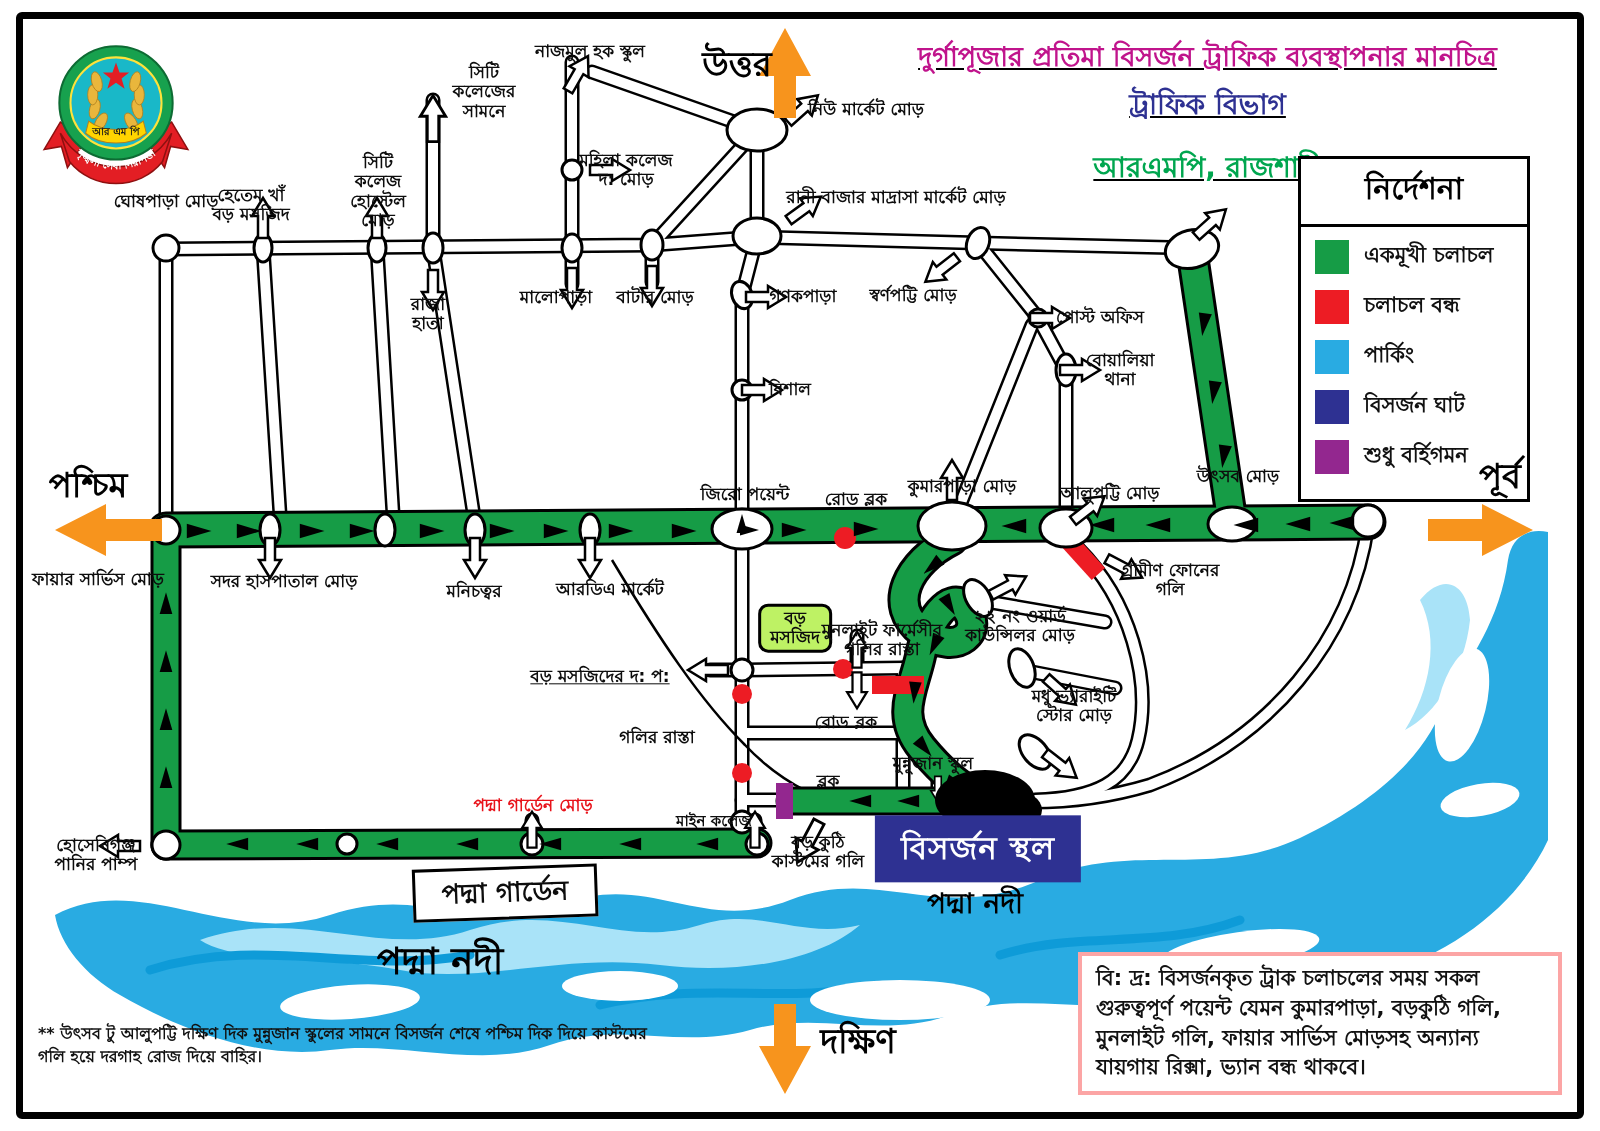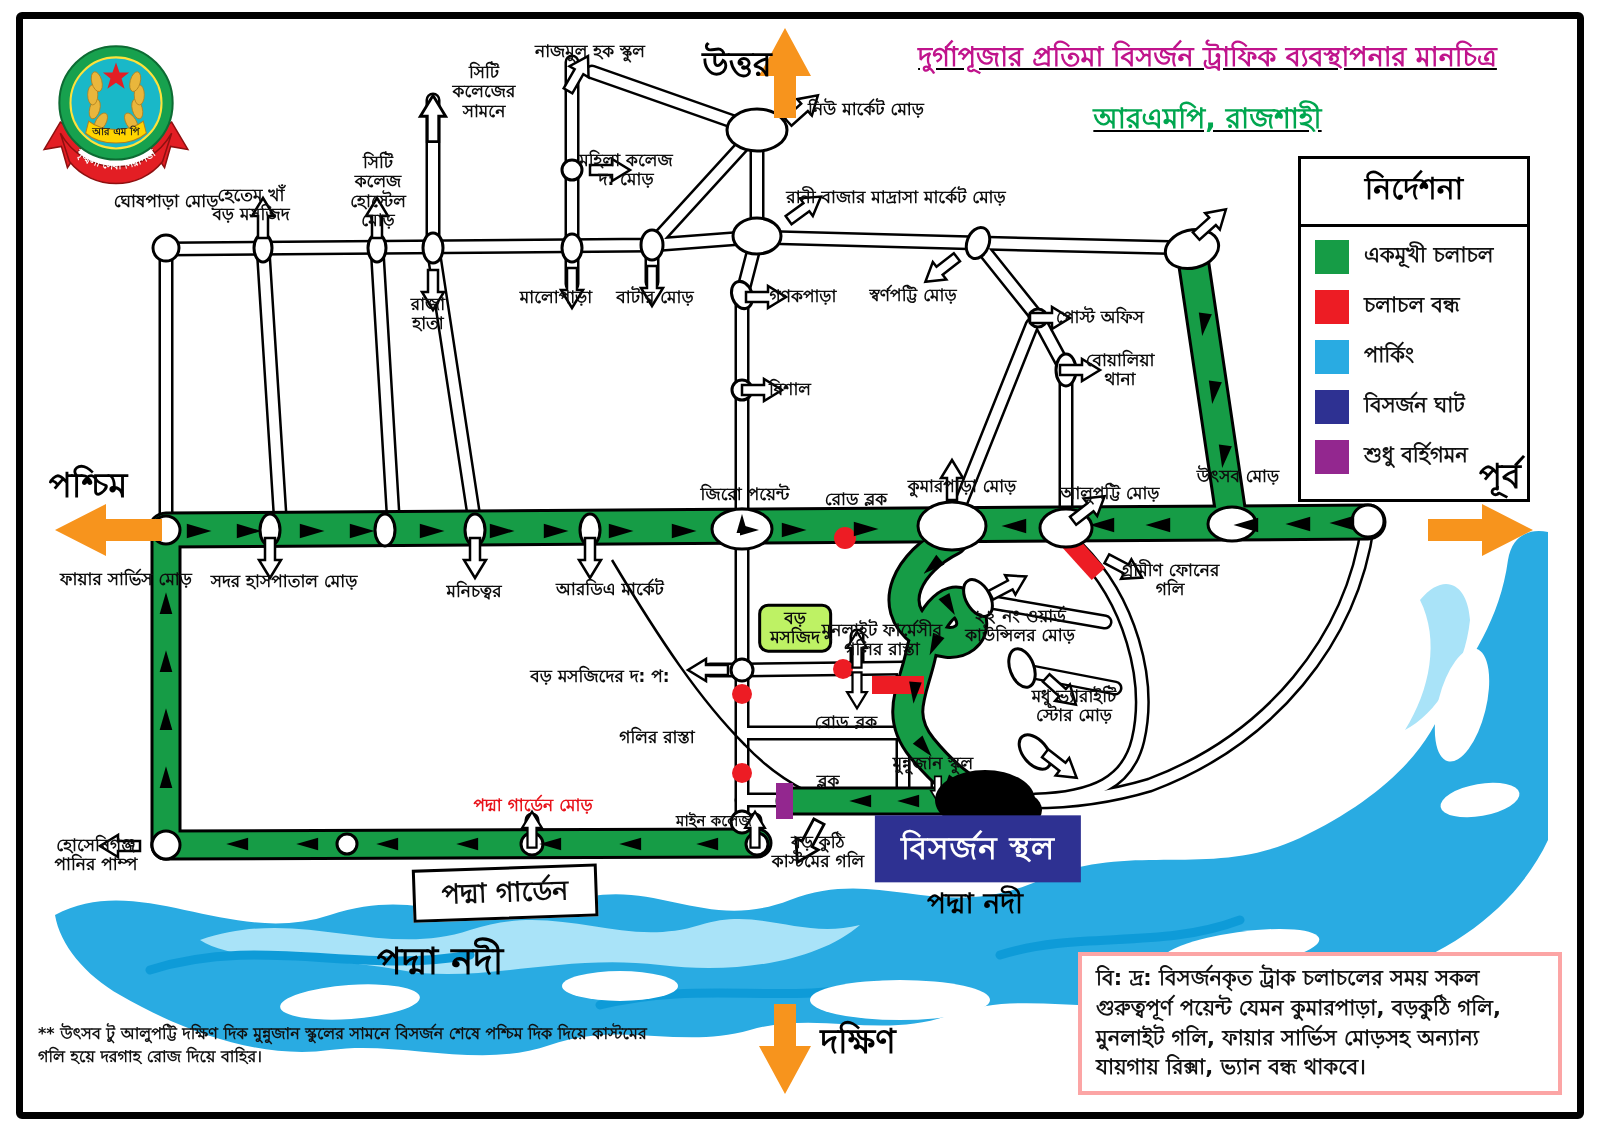--- a/index.html
+++ b/index.html
@@ -322,20 +322,21 @@
         <ellipse cx="98" cy="68" rx="5" ry="10"></ellipse>
         <ellipse cx="94" cy="55" rx="5" ry="10" transform="rotate(15 94 55)"></ellipse>
       </g>
       <path d="M45,106 C60,119 90,119 105,106 L102,94 C88,105 62,105 48,94 Z" fill="#ffd400" stroke="#b07f1f" stroke-width="1"></path>
       <text x="75" y="108" font-size="10" font-weight="bold" fill="#1a1a1a" text-anchor="middle">আর এম পি</text>
     </svg>
   </div>
 
   <div class="title-block">
     <div class="title-line1">দুর্গাপূজার প্রতিমা বিসর্জন ট্রাফিক ব্যবস্থাপনার মানচিত্র</div>
+    <div class="title-line2">ট্রাফিক বিভাগ</div>
     <div class="title-line3">আরএমপি, রাজশাহী</div>
   </div>
 
   <div class="legend">
     <div class="legend-title">নির্দেশনা</div>
     <div class="legend-rows" id="legend-items">
         <div class="legend-row">
           <span class="legend-swatch" style="background: rgb(22, 156, 70);"></span>
           <span class="legend-label">একমূখী চলাচল</span>
         </div>
@@ -384,37 +385,37 @@
       <div class="map-label" style="left: 866px; top: 110px;">নিউ মার্কেট মোড়</div>
       <div class="map-label" style="left: 896px; top: 198px;">রানী বাজার মাদ্রাসা মার্কেট মোড়</div>
       <div class="map-label" style="left: 803px; top: 297px;">গণকপাড়া</div>
       <div class="map-label" style="left: 790px; top: 390px;">বিশাল</div>
       <div class="map-label" style="left: 913px; top: 296px;">স্বর্ণপট্টি মোড়</div>
       <div class="map-label" style="left: 1100px; top: 318px;">পোস্ট অফিস</div>
       <div class="map-label" style="left: 1120px; top: 370px;">বোয়ালিয়া
 থানা</div>
       <div class="map-label" style="left: 1238px; top: 477px;">উৎসব মোড়</div>
       <div class="map-label" style="left: 1358px; top: 486px;">তালাইমারী মোড়</div>
-      <div class="map-label" style="left: 98px; top: 580px; margin-left: 28px;">ফায়ার সার্ভিস মোড়</div>
+      <div class="map-label" style="left: 98px; top: 580px;">ফায়ার সার্ভিস মোড়</div>
       <div class="map-label" style="left: 284px; top: 582px;">সদর হাসপাতাল মোড়</div>
       <div class="map-label" style="left: 474px; top: 592px;">মনিচত্বর</div>
       <div class="map-label" style="left: 610px; top: 590px;">আরডিএ মার্কেট</div>
       <div class="map-label" style="left: 745px; top: 495px;">জিরো পয়েন্ট</div>
       <div class="map-label" style="left: 856px; top: 500px;">রোড ব্লক</div>
       <div class="map-label" style="left: 962px; top: 487px;">কুমারপাড়া মোড়</div>
       <div class="map-label" style="left: 1110px; top: 494px;">আলুপট্টি মোড়</div>
       <div class="map-label" style="left: 1170px; top: 580px;">গ্রামীণ ফোনের
 গলি</div>
       <div class="map-label" style="left: 1020px; top: 626px;">২২ নং ওয়ার্ড
 কাউন্সিলর মোড়</div>
       <div class="map-label rounded-box" style="left: 795px; top: 628px;">বড়
 মসজিদ</div>
       <div class="map-label" style="left: 882px; top: 640px;">মুনলাইট ফার্মেসীর
 গলির রাস্তা</div>
-      <div class="map-label" style="left: 600px; top: 677px;">বড় মসজিদের দ: প:</div>
+      <div class="map-label" style="left: 600px; top: 677px; text-decoration: underline;">বড় মসজিদের দ: প:</div>
       <div class="map-label" style="left: 846px; top: 723px;">রোড ব্লক</div>
       <div class="map-label" style="left: 657px; top: 738px;">গলির রাস্তা</div>
       <div class="map-label" style="left: 1074px; top: 706px;">মধু ভ্যারাইটি
 স্টোর মোড়</div>
       <div class="map-label" style="left: 933px; top: 764px;">মুন্নুজান স্কুল</div>
       <div class="map-label" style="left: 828px; top: 782px;">ব্লক</div>
       <div class="map-label" style="left: 818px; top: 852px;">বড় কুঠি
 কাস্টমের গলি</div>
       <div class="map-label red" style="left: 533px; top: 806px;">পদ্মা গার্ডেন মোড়</div>
       <div class="map-label sm" style="left: 714px; top: 822px;">মাইন কলেজ</div>

